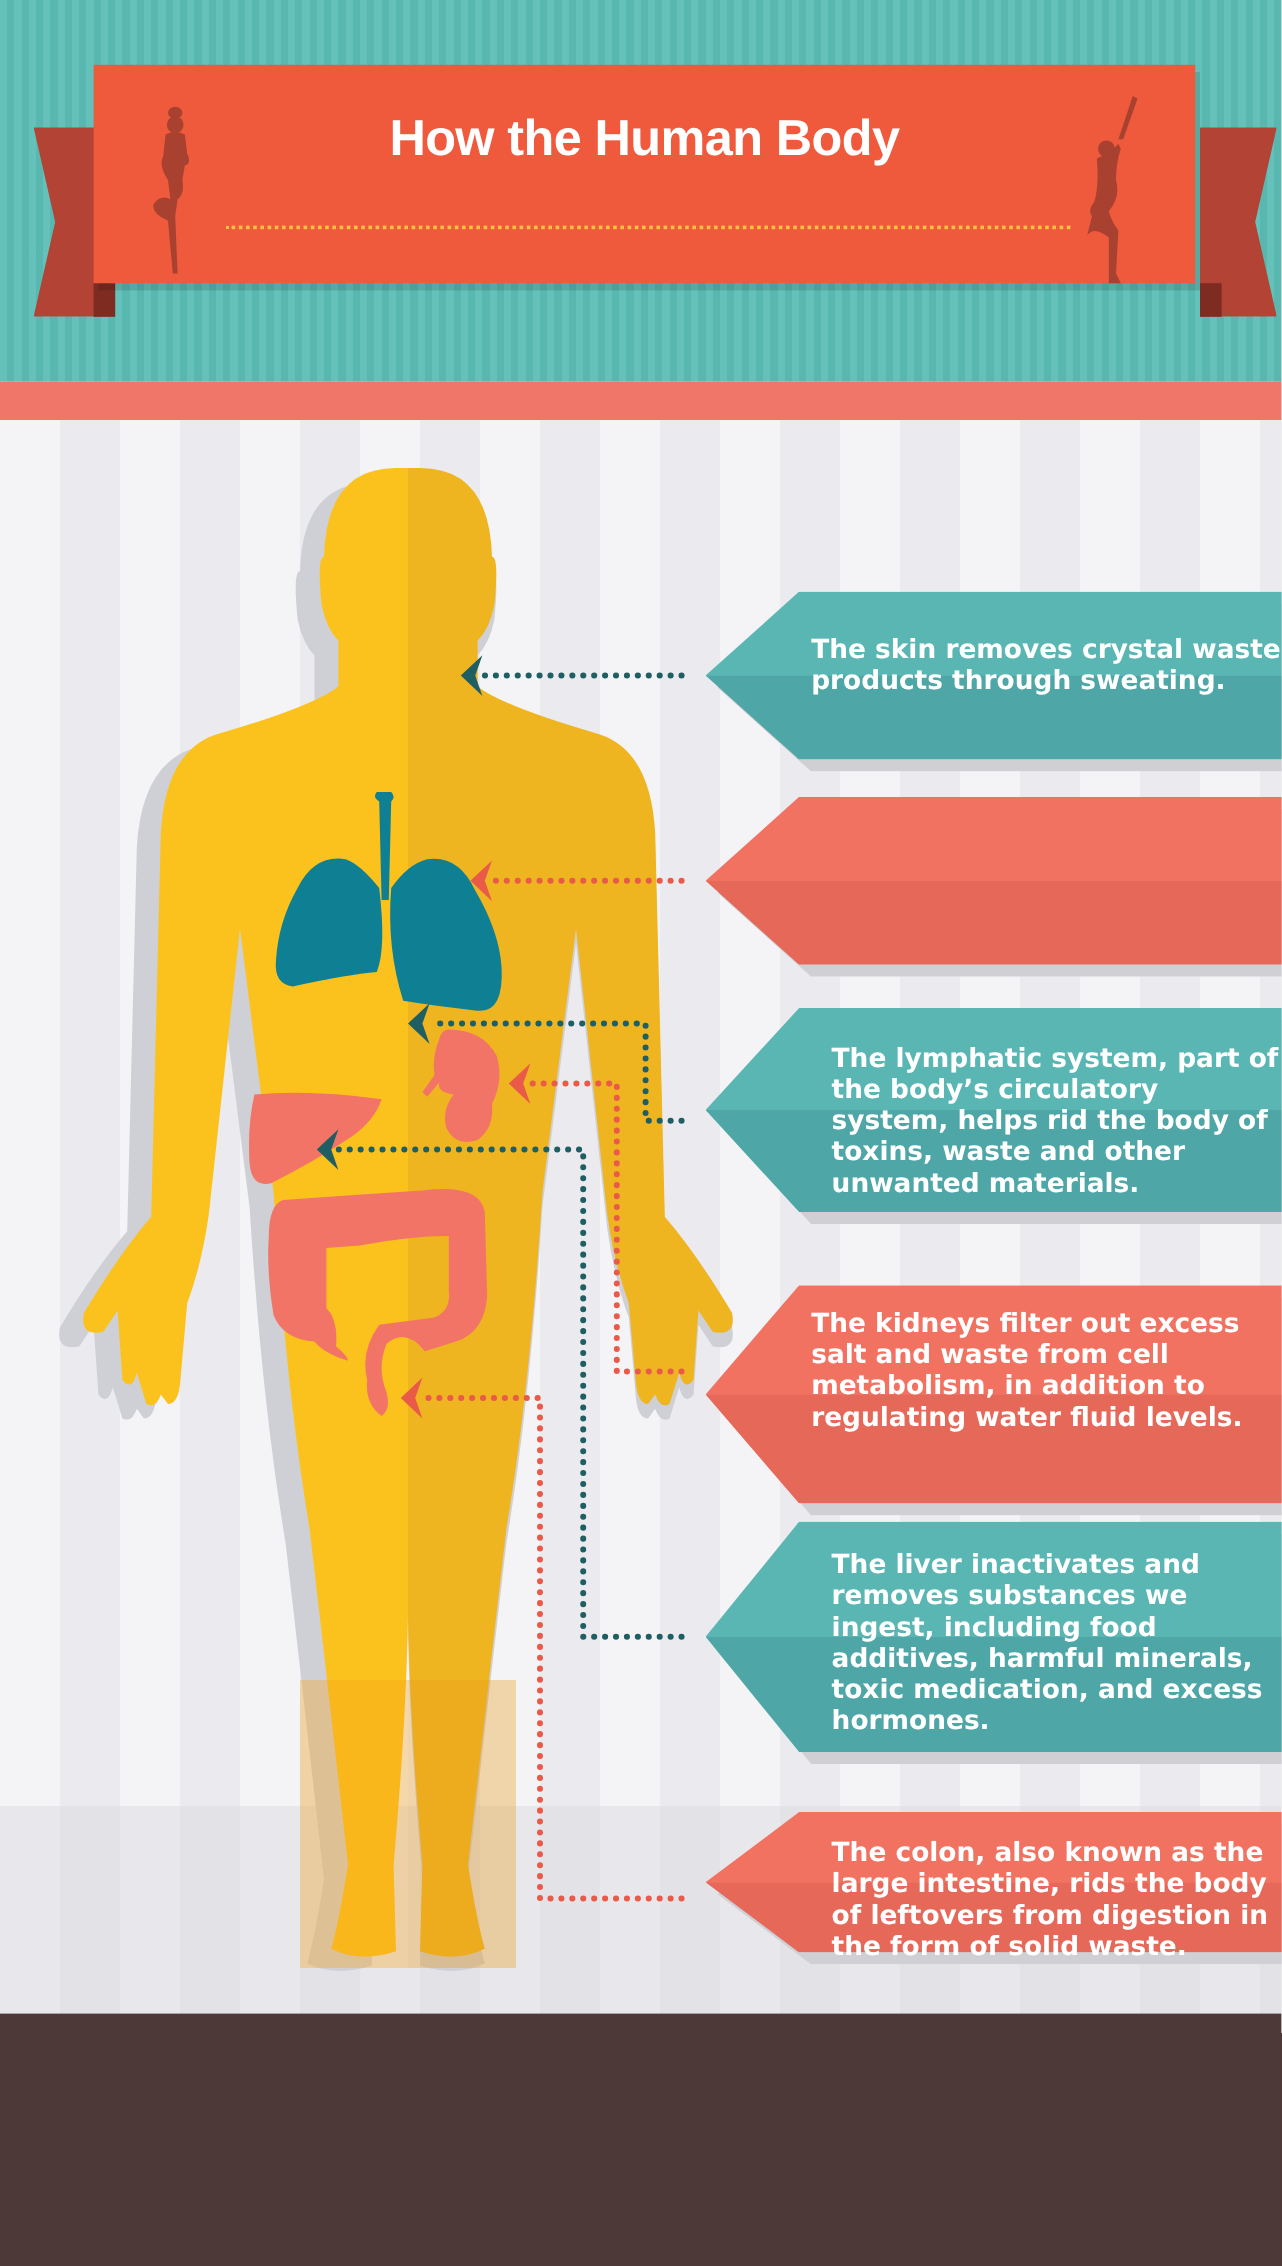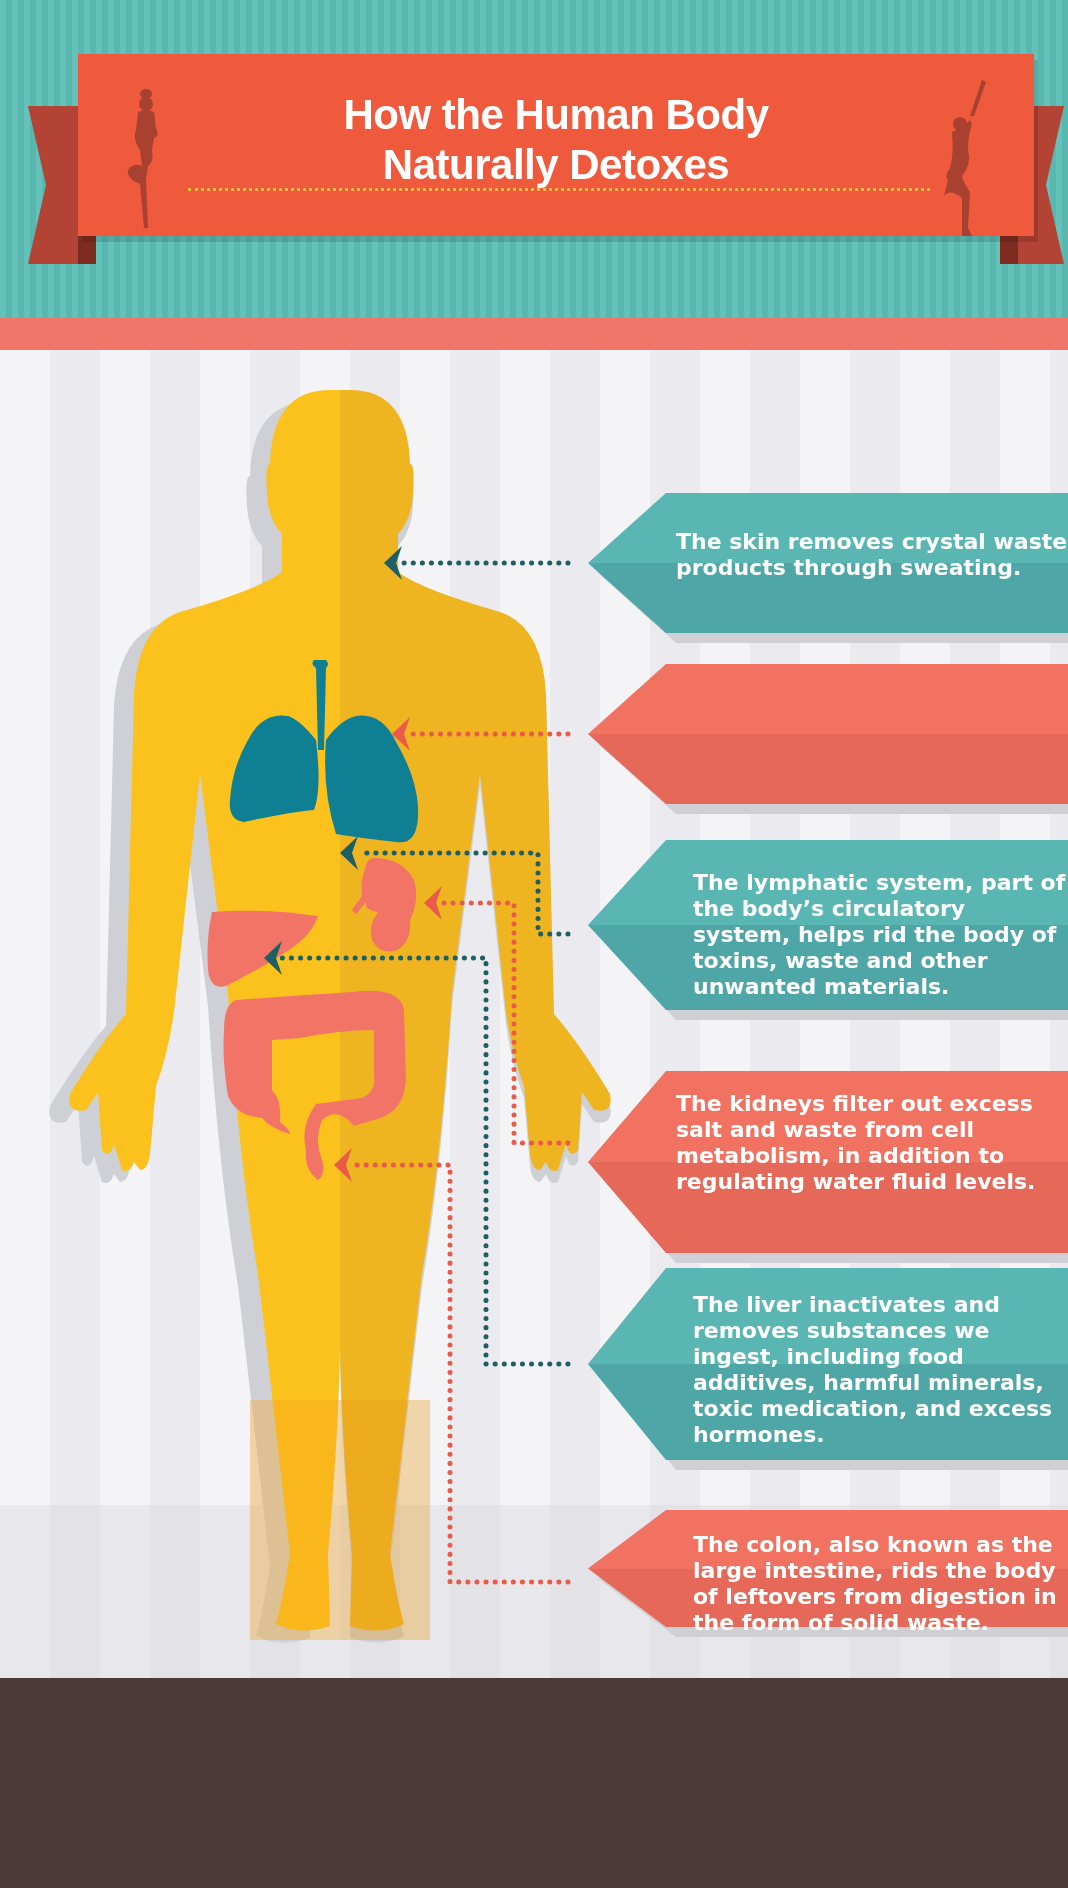--- a/index.html
+++ b/index.html
@@ -6,21 +6,21 @@
   body{width:1068px;height:1888px;position:relative;overflow:hidden;font-family:"DejaVu Sans","Liberation Sans",sans-serif;background:#f1f1f3;}
   .header{position:absolute;left:0;top:0;width:1068px;height:318px;background:#5bbdb5;
     background-image:repeating-linear-gradient(90deg,rgba(255,255,255,0.06) 0 6px,rgba(0,0,0,0.03) 6px 12px);}
   .header-stripe{position:absolute;left:0;top:318px;width:1068px;height:32px;background:#f0766a;}
   .ribbon-tail{position:absolute;top:106px;width:64px;height:158px;background:#b34334;}
   .ribbon-tail.left{left:28px;clip-path:polygon(0 0,100% 0,100% 100%,0 100%,18px 50%);}
   .ribbon-tail.right{right:4px;clip-path:polygon(0 0,100% 0,calc(100% - 18px) 50%,100% 100%,0 100%);}
   .ribbon-fold{position:absolute;top:236px;width:18px;height:28px;background:#7e2c22;}
   .ribbon-fold.left{left:78px;}
   .ribbon-fold.right{right:50px;}
-  .ribbon{position:absolute;left:78px;top:54px;width:918px;height:182px;background:#ef5a3c;box-shadow:4px 6px 0 rgba(0,0,0,0.12);padding-left:38px;}
+  .ribbon{position:absolute;left:78px;top:54px;width:918px;height:182px;background:#ef5a3c;box-shadow:4px 6px 0 rgba(0,0,0,0.12);}
   .title{position:absolute;left:0;right:0;top:36px;text-align:center;color:#fff;font-family:"Liberation Sans",sans-serif;font-weight:bold;font-size:42px;line-height:50px;letter-spacing:-0.5px;}
   .title-dots{position:absolute;left:110px;right:104px;top:134px;border-top:3px dotted #f8c23c;}
   .yoga{position:absolute;top:26px;}
   .yoga.left{left:40px;}
   .yoga.right{right:40px;}
 
   .main{position:absolute;left:0;top:350px;width:1068px;height:1328px;
     background:repeating-linear-gradient(90deg,#f4f4f6 0 50px,#ebebef 50px 100px);}
   .floor{position:absolute;left:0;top:1505px;width:1068px;height:173px;background:rgba(210,210,218,0.35);}
   .footer{position:absolute;left:0;top:1678px;width:1068px;height:210px;background:#4d3a38;}
@@ -55,21 +55,20 @@
     </svg>
     <svg class="yoga right" width="60" height="160" viewBox="0 0 60 160">
       <g fill="#a8412f">
         <path d="M48 0 L52 2 L40 36 L36 36 Z"></path>
         <circle cx="26" cy="44" r="7"></circle>
         <path d="M18 52 Q28 48 36 40 L38 44 Q34 56 34 70 Q38 84 28 96 Q30 104 36 112 L34 148 L38 156 L28 156 L28 118 Q16 108 10 116 L14 100 Q10 96 16 88 Q20 74 18 52 Z"></path>
       </g>
     </svg>
     <div class="title">
       <div>How the Human Body</div>
-      <div>Naturally Detoxes</div>
     </div>
     <div class="title-dots"></div>
   </div>
 </div>
 <div class="header-stripe"></div>
 
 <div class="main"></div>
 <div class="floor"></div>
 
 <svg class="body-svg" width="1068" height="1328" viewBox="0 350 1068 1328">

